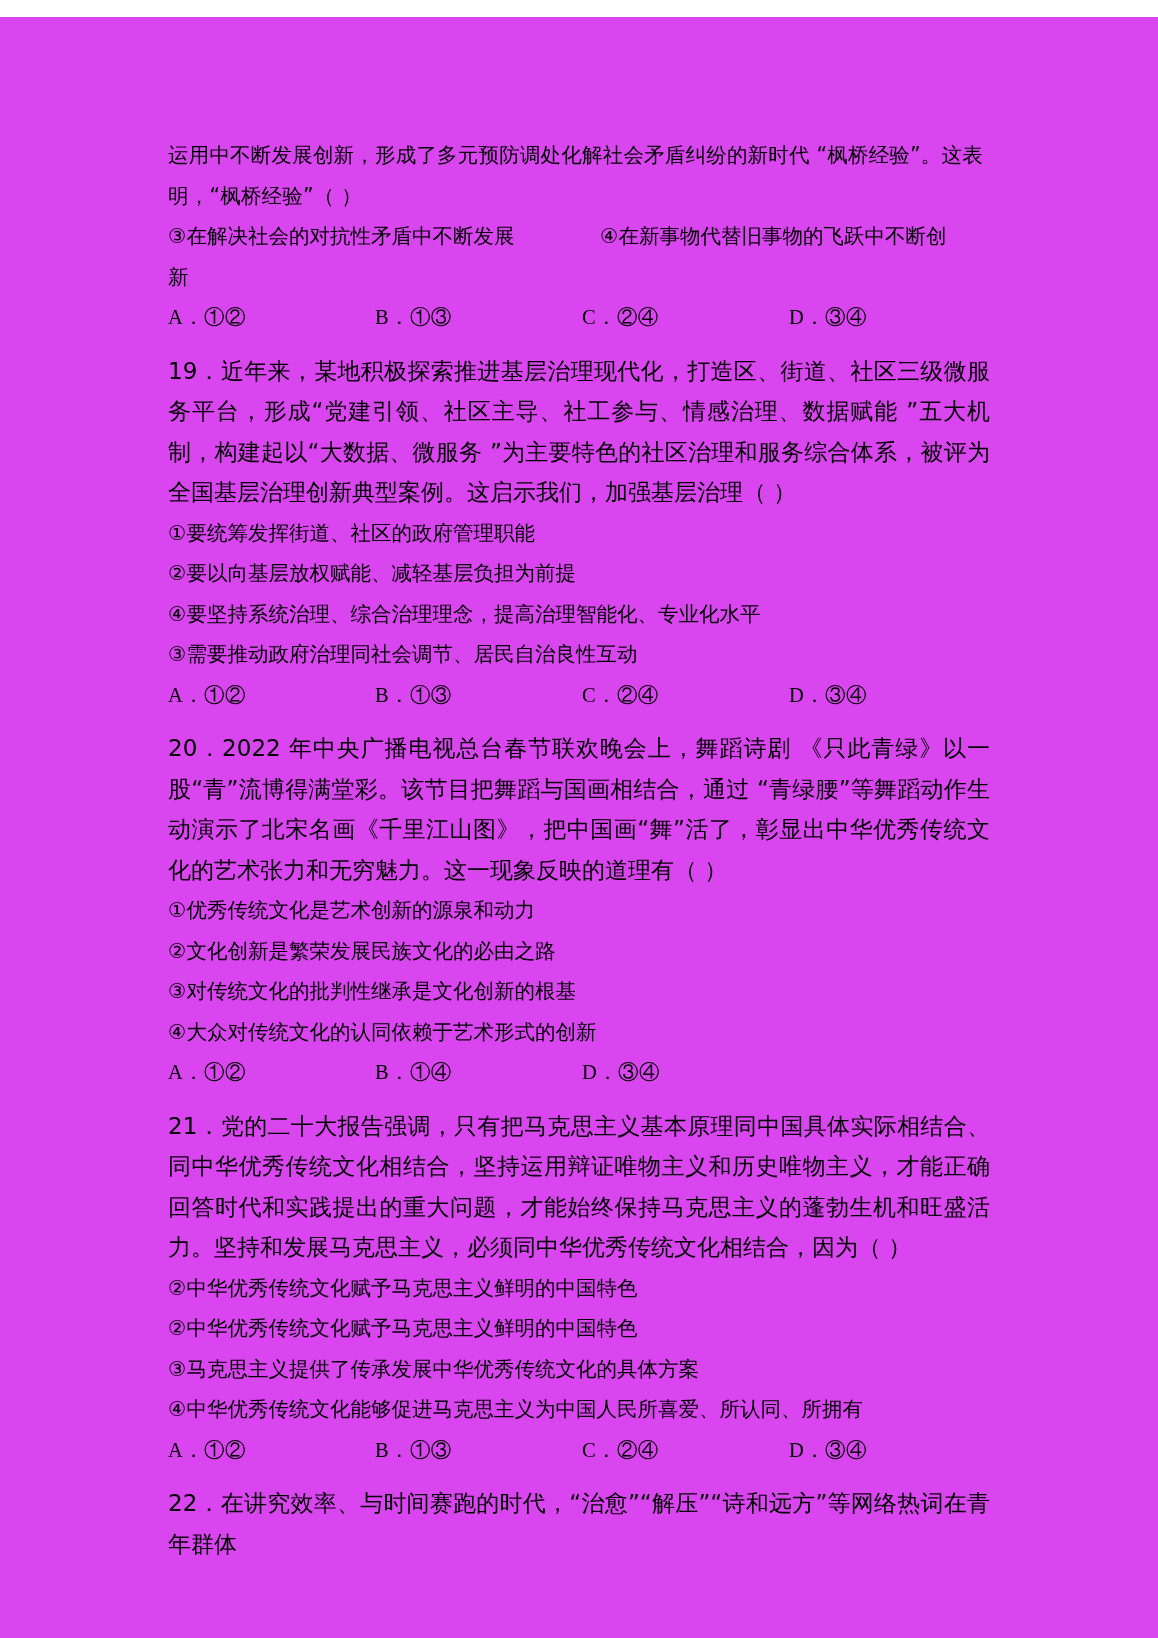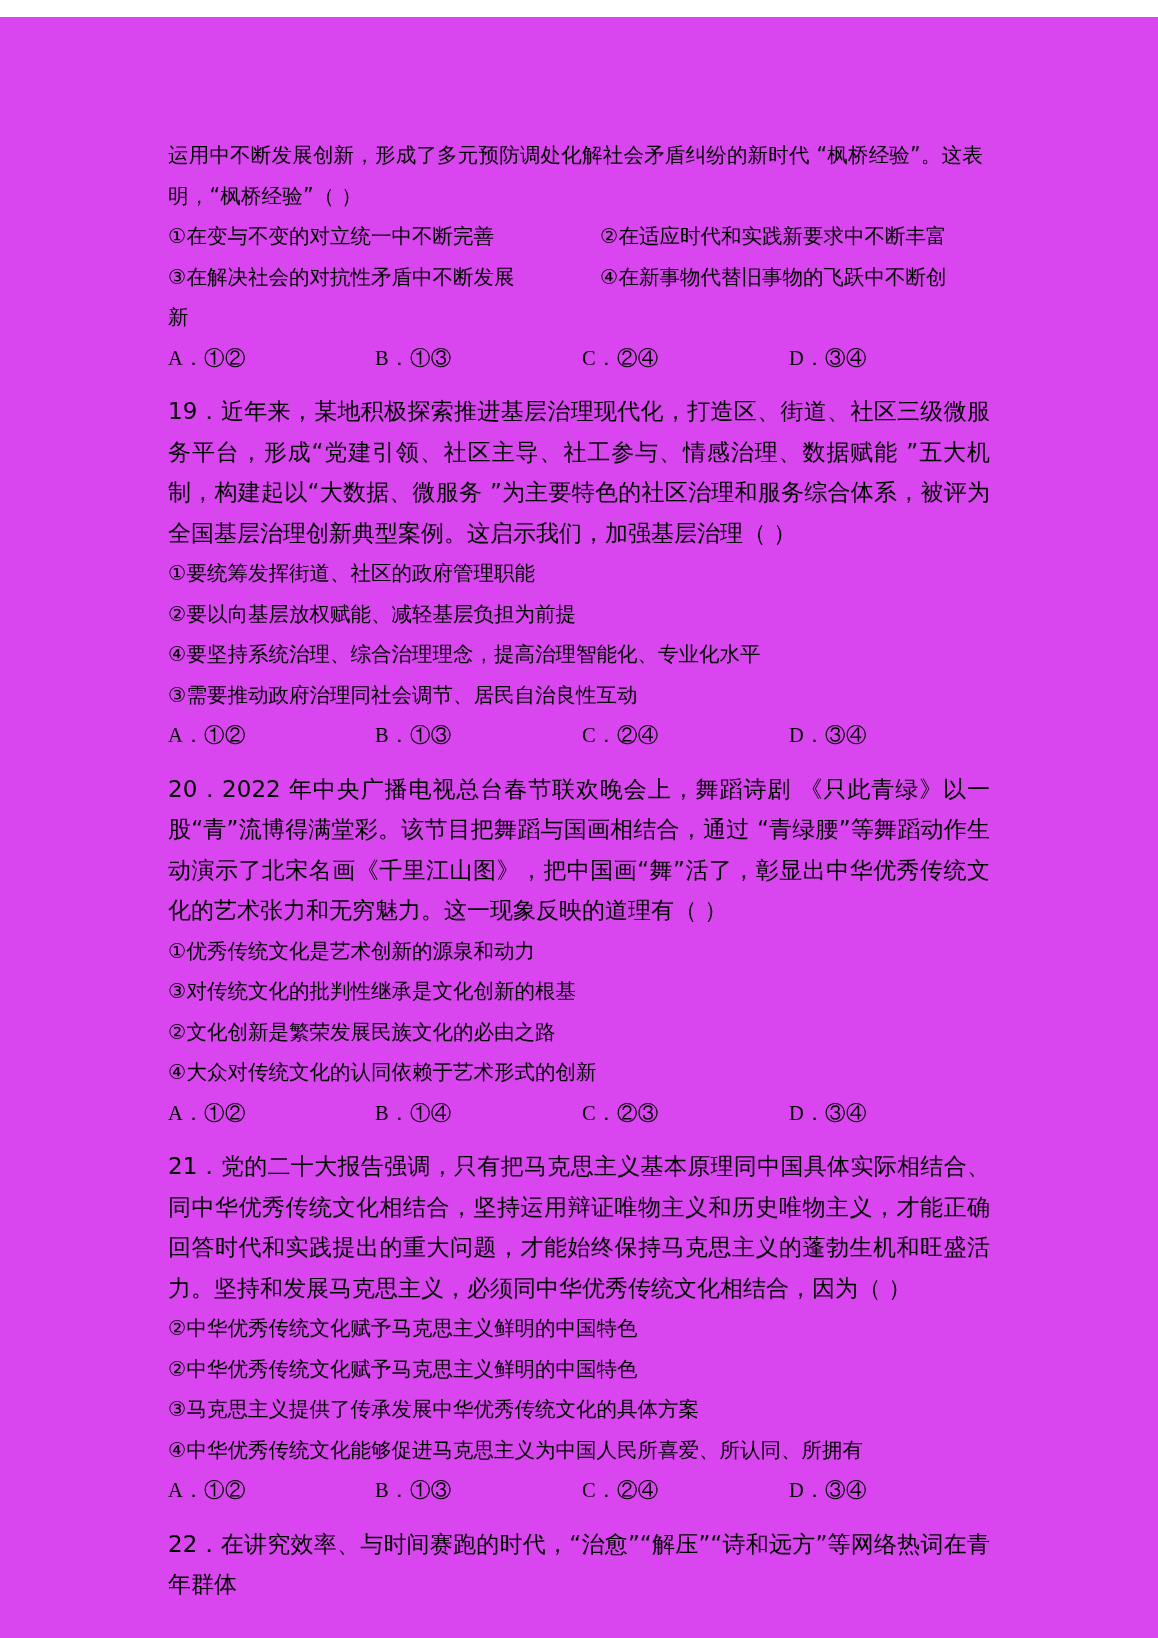--- a/index.html
+++ b/index.html
@@ -68,24 +68,20 @@
 </head>
 <body>
 
 <div class="page">
   <div class="content">
 
     <div class="para">运用中不断发展创新，形成了多元预防调处化解社会矛盾纠纷的新时代 “枫桥经验”。这表</div>
     <div class="para">明，“枫桥经验”（      ）</div>
 
     <div class="opt-2col">
-      <div class="c1">①在变与不变的对立统一中不断完善</div>
-      <div class="c2">②在适应时代和实践新要求中不断丰富</div>
-    </div>
-    <div class="opt-2col">
       <div class="c1">③在解决社会的对抗性矛盾中不断发展</div>
       <div class="c2">④在新事物代替旧事物的飞跃中不断创</div>
     </div>
     <div class="opt">新</div>
 
     <div class="choices">
       <div class="ch nowrap">A．①②</div>
       <div class="ch nowrap">B．①③</div>
       <div class="ch nowrap">C．②④</div>
       <div class="ch nowrap">D．③④</div>
@@ -101,27 +97,26 @@
         <div class="ch nowrap">A．①②</div>
         <div class="ch nowrap">B．①③</div>
         <div class="ch nowrap">C．②④</div>
         <div class="ch nowrap">D．③④</div>
       </div>
     </div>
 
     <div class="q-block">
       <div class="stem">20．2022 年中央广播电视总台春节联欢晚会上，舞蹈诗剧 《只此青绿》以一股“青”流博得满堂彩。该节目把舞蹈与国画相结合，通过 “青绿腰”等舞蹈动作生动演示了北宋名画《千里江山图》，把中国画“舞”活了，彰显出中华优秀传统文化的艺术张力和无穷魅力。这一现象反映的道理有（      ）</div>
       <div class="opt">①优秀传统文化是艺术创新的源泉和动力</div>
+      <div class="opt">②文化创新是繁荣发展民族文化的必由之路</div>
       <div class="opt">③对传统文化的批判性继承是文化创新的根基</div>
-      <div class="opt">②文化创新是繁荣发展民族文化的必由之路</div>
       <div class="opt">④大众对传统文化的认同依赖于艺术形式的创新</div>
       <div class="choices">
         <div class="ch nowrap">A．①②</div>
         <div class="ch nowrap">B．①④</div>
-        <div class="ch nowrap">C．②③</div>
         <div class="ch nowrap">D．③④</div>
       </div>
     </div>
 
     <div class="q-block">
       <div class="stem">21．党的二十大报告强调，只有把马克思主义基本原理同中国具体实际相结合、同中华优秀传统文化相结合，坚持运用辩证唯物主义和历史唯物主义，才能正确回答时代和实践提出的重大问题，才能始终保持马克思主义的蓬勃生机和旺盛活力。坚持和发展马克思主义，必须同中华优秀传统文化相结合，因为（      ）</div>
       <div class="opt">②中华优秀传统文化赋予马克思主义鲜明的中国特色</div>
       <div class="opt">②中华优秀传统文化赋予马克思主义鲜明的中国特色</div>
       <div class="opt">③马克思主义提供了传承发展中华优秀传统文化的具体方案</div>
       <div class="opt">④中华优秀传统文化能够促进马克思主义为中国人民所喜爱、所认同、所拥有</div>

